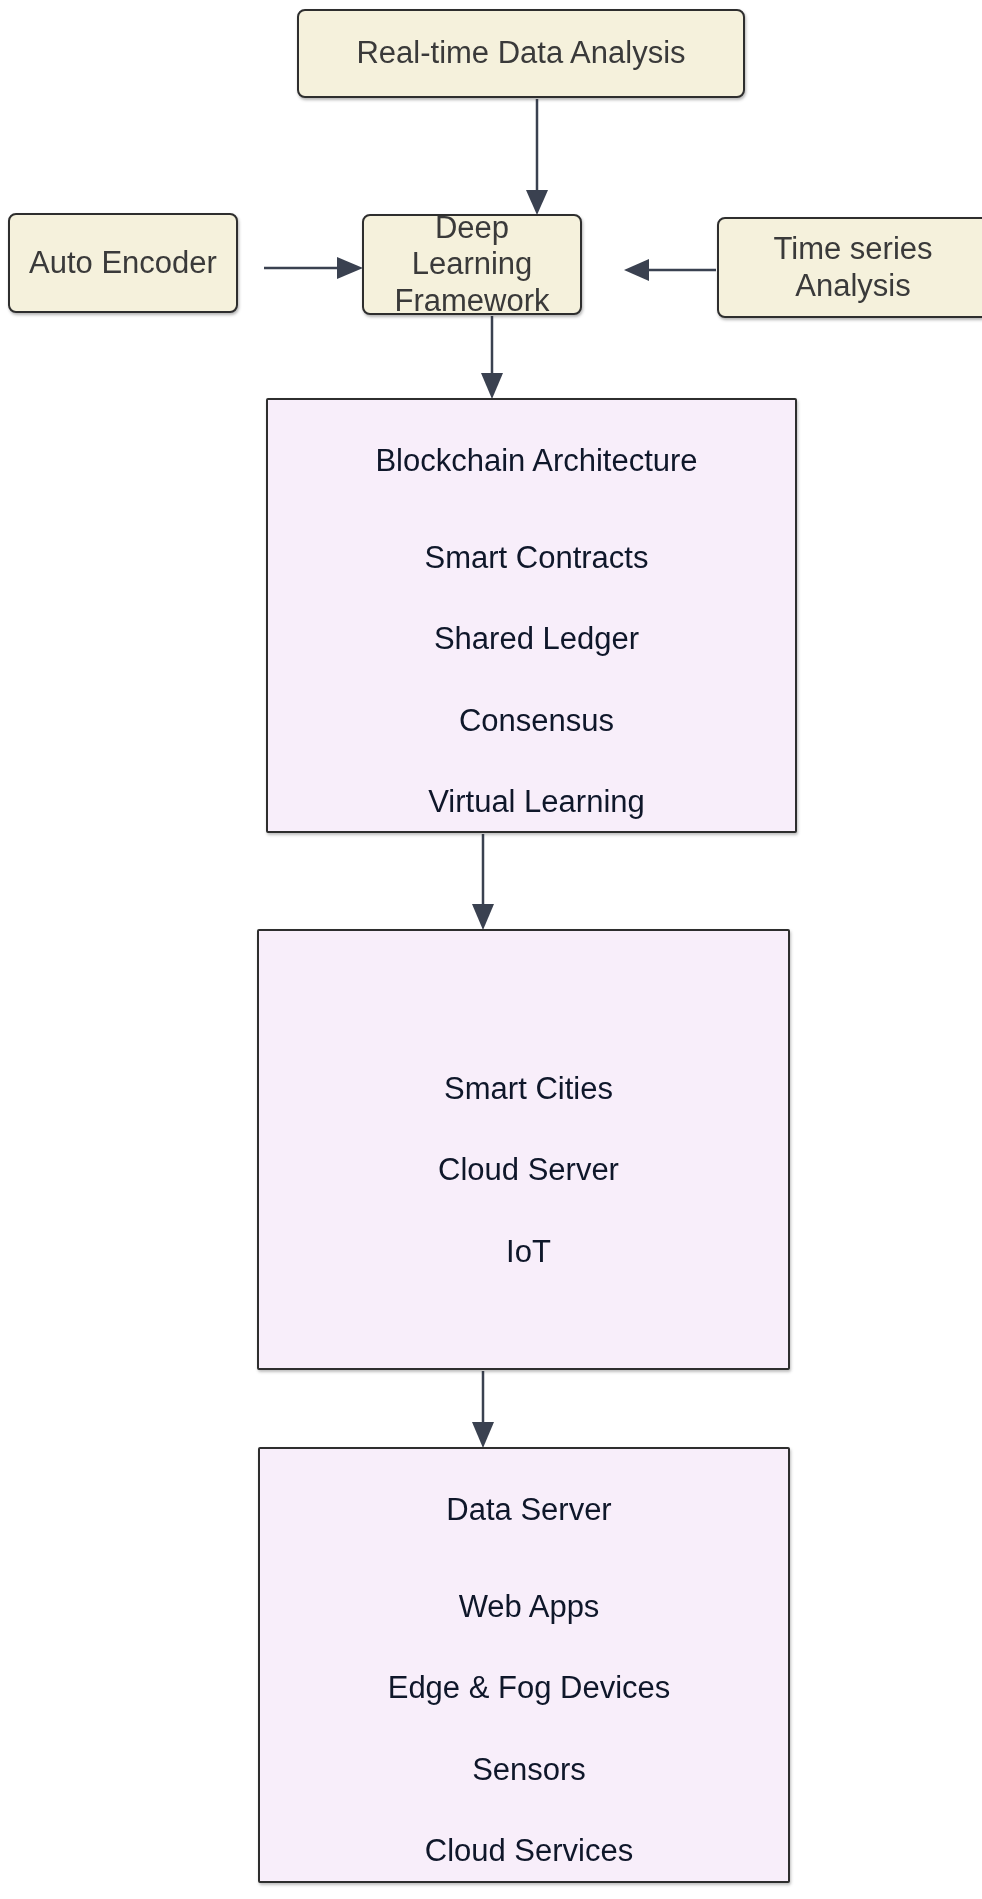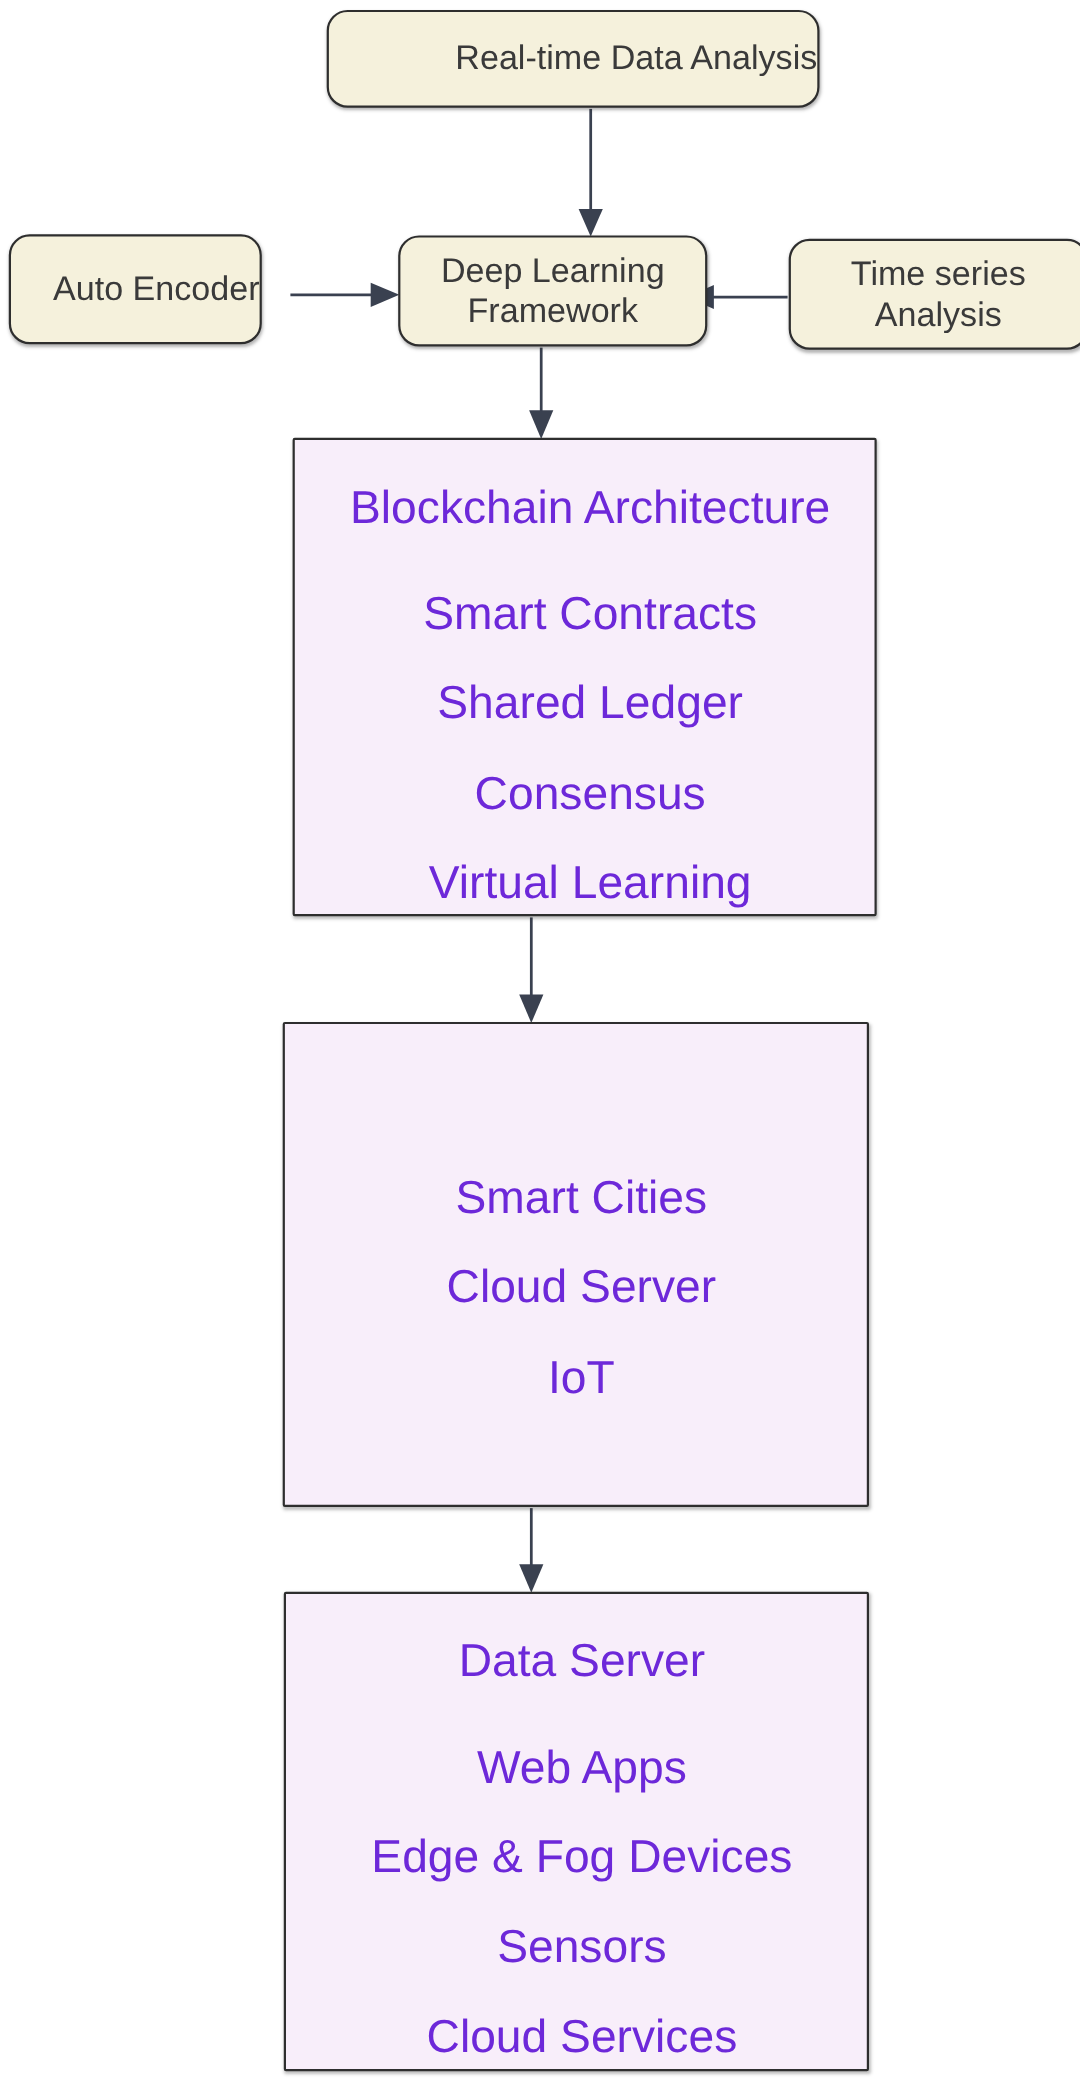--- a/index.html
+++ b/index.html
@@ -3,40 +3,40 @@
 <meta charset="utf-8">
 <style>
   html,body{margin:0;padding:0;background:#ffffff;}
   .canvas{
     position:relative;width:982px;height:1899px;background:#ffffff;
     font-family:"Liberation Sans",sans-serif;overflow:hidden;
   }
   .arrows{position:absolute;left:0;top:0;width:982px;height:1899px;}
   .node{
     position:absolute;box-sizing:border-box;
-    display:flex;align-items:center;justify-content:flex-end;text-align:center;
-    background:#f5f1dc;border:2.5px solid #2e2e2e;border-radius:19px;
+    display:flex;align-items:center;justify-content:center;text-align:center;
+    background:#f5f1dc;border:2.5px solid #2e2e2e;border-radius:8px;
     box-shadow:1px 2px 3px rgba(40,40,40,.35);
     color:#3a3a3a;font-size:31px;line-height:1.18;
   }
   .n-top{left:297px;top:9px;width:448px;height:89px;}
   .n-auto{left:8px;top:213px;width:230px;height:100px;}
-  .n-fw{left:362px;top:214px;width:281px;height:101px;padding:0 14px;}
+  .n-fw{left:362px;top:214px;width:220px;height:101px;padding:0 14px;}
   .n-ts{left:717px;top:217px;width:272px;height:101px;padding:0 26px;}
   .section{
     position:absolute;box-sizing:border-box;
     background:#f8eefa;border:2px solid #2e2e2e;border-radius:2px;
     box-shadow:1px 2px 3px rgba(40,40,40,.3);
   }
   .s1{left:266px;top:398px;width:531px;height:435px;}
   .s2{left:257px;top:929px;width:533px;height:441px;}
   .s3{left:258px;top:1447px;width:532px;height:436px;}
   .sline{
     position:absolute;left:10px;right:0;height:40px;line-height:40px;
-    text-align:center;color:#6d28d9;font-size:42px;white-space:nowrap;
+    text-align:center;color:#0f172a;font-size:31px;white-space:nowrap;
   }
   .t0{top:41px}.t1{top:138px}.t2{top:219px}.t3{top:301px}.t4{top:382px}
 </style>
 </head>
 <body>
 
 <div class="canvas">
 
   <svg class="arrows" viewBox="0 0 982 1899" xmlns="http://www.w3.org/2000/svg">
     <g stroke="#3a4150" stroke-width="2.5" fill="#3a4150">

